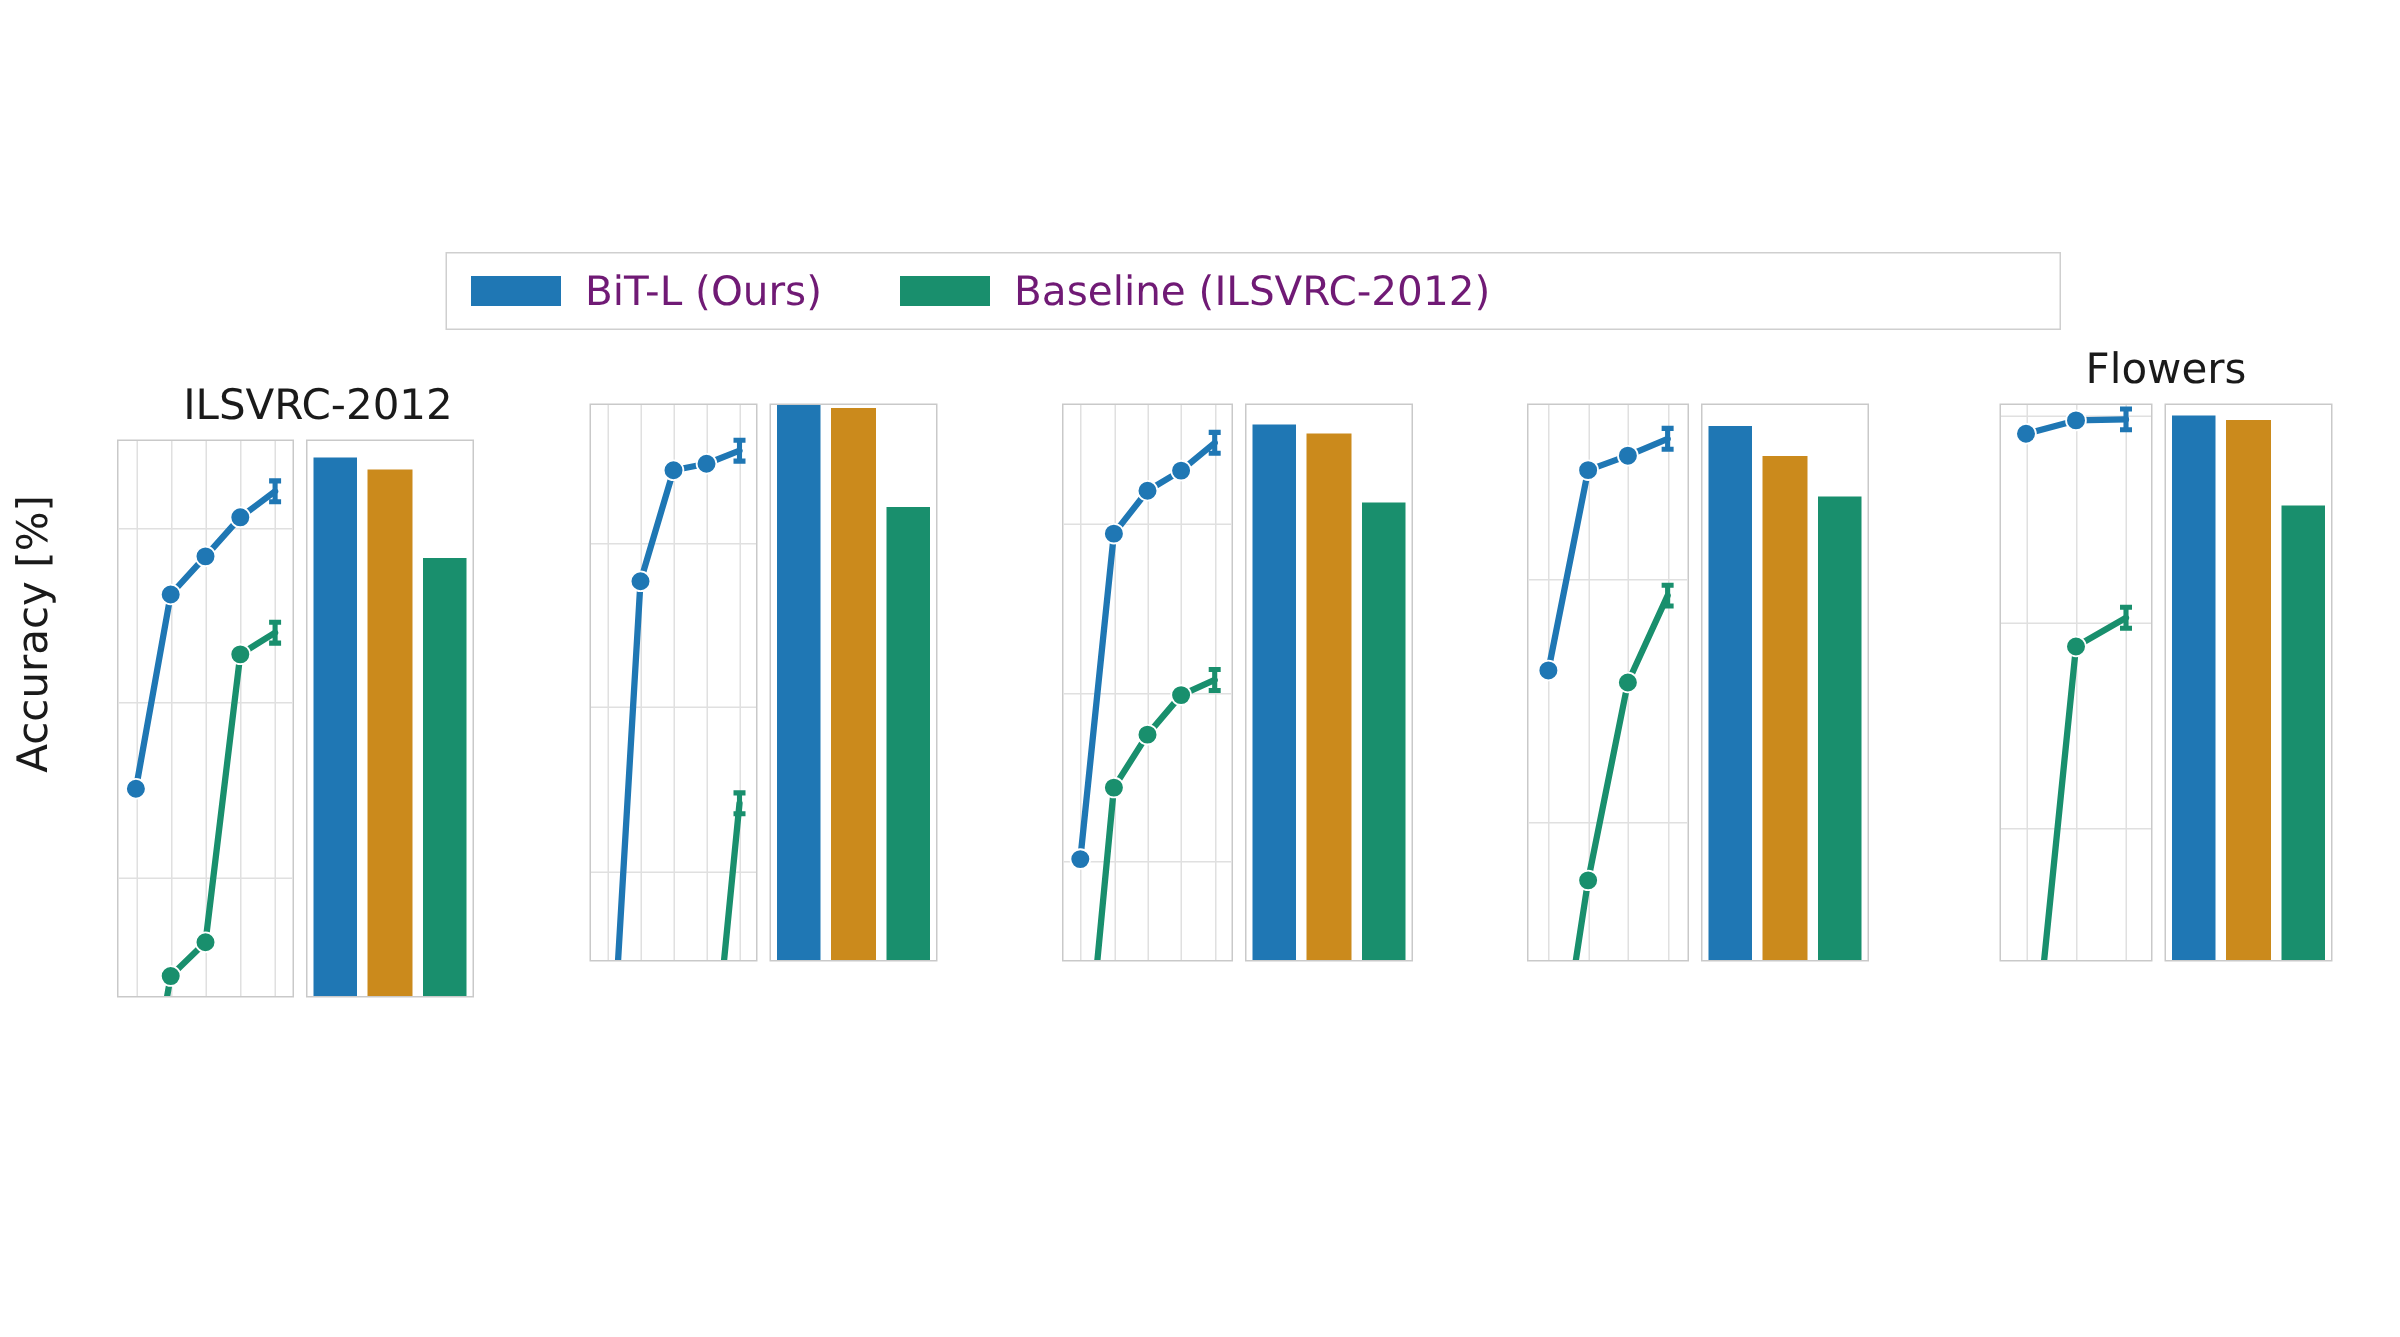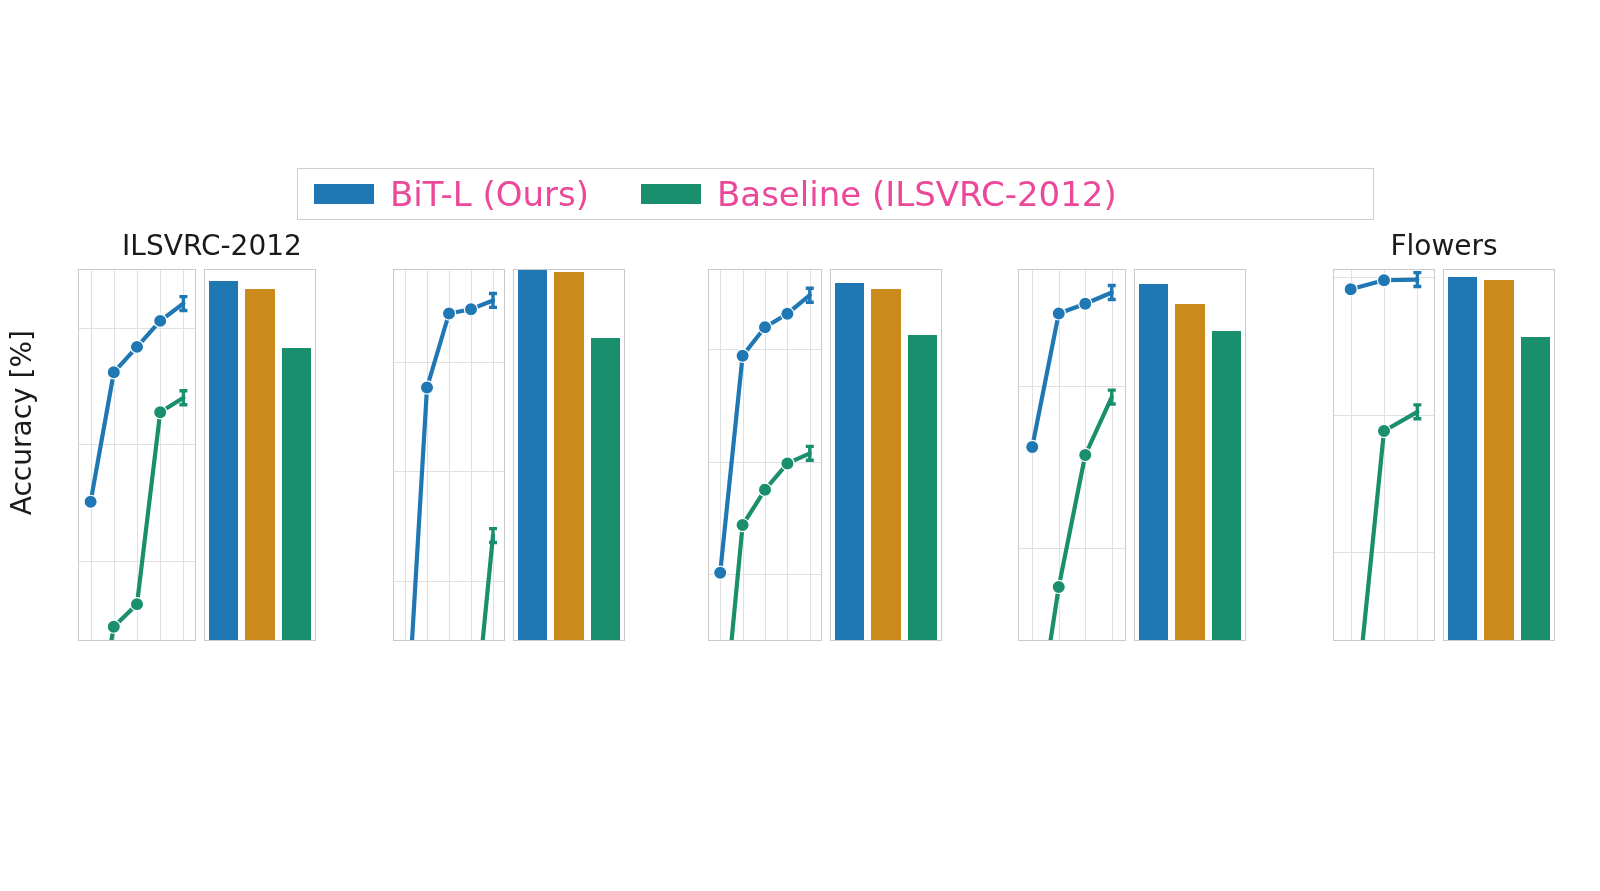--- a/index.html
+++ b/index.html
@@ -41,22 +41,22 @@
     align-items: center;
     height: 100%;
   }
   .legend-swatch {
     width: 60px;
     height: 20px;
     margin-right: 16px;
     flex: none;
   }
   .legend-label {
-    font-size: 34px;
-    color: #ec4899;
+    font-size: 27px;
+    color: #701a75;
     white-space: nowrap;
     line-height: 1;
   }
   #legend-entry-0 { margin-left: 16px; }
   #legend-entry-1 { margin-left: 52px; }
   #legend-entry-2 { margin-left: 52px; text-align: right; }
 
   
   .panel {
     position: absolute;
@@ -166,21 +166,21 @@
     </div>
     <div class="legend-entry" id="legend-entry-2">
       <span class="legend-swatch" style="background: rgb(25, 143, 109);"></span>
       <span class="legend-label">Baseline (ILSVRC-2012)</span>
     </div>
   </div>
 
   <div id="ylabel">Accuracy [%]</div>
 
   <div id="panels">
-      <div class="panel" style="left: 78px; width: 268px;">
+      <div class="panel" style="left: 78px; width: 268px; margin-top: 24px;">
         <div class="panel-title">ILSVRC-2012</div>
         <div class="axes-row">
           <div class="ax line-ax" style="left: 0px; width: 118px;">
             <div class="gridline-h" style="top: 290.625px;"></div>
             <div class="ytick" style="top: 290.625px;">40</div>
             <div class="gridline-h" style="top: 174.375px;"></div>
             <div class="ytick" style="top: 174.375px;">60</div>
             <div class="gridline-h" style="top: 58.125px;"></div>
             <div class="ytick" style="top: 58.125px;">80</div>
             <div class="gridline-v" style="left: 11.6px;"></div>

